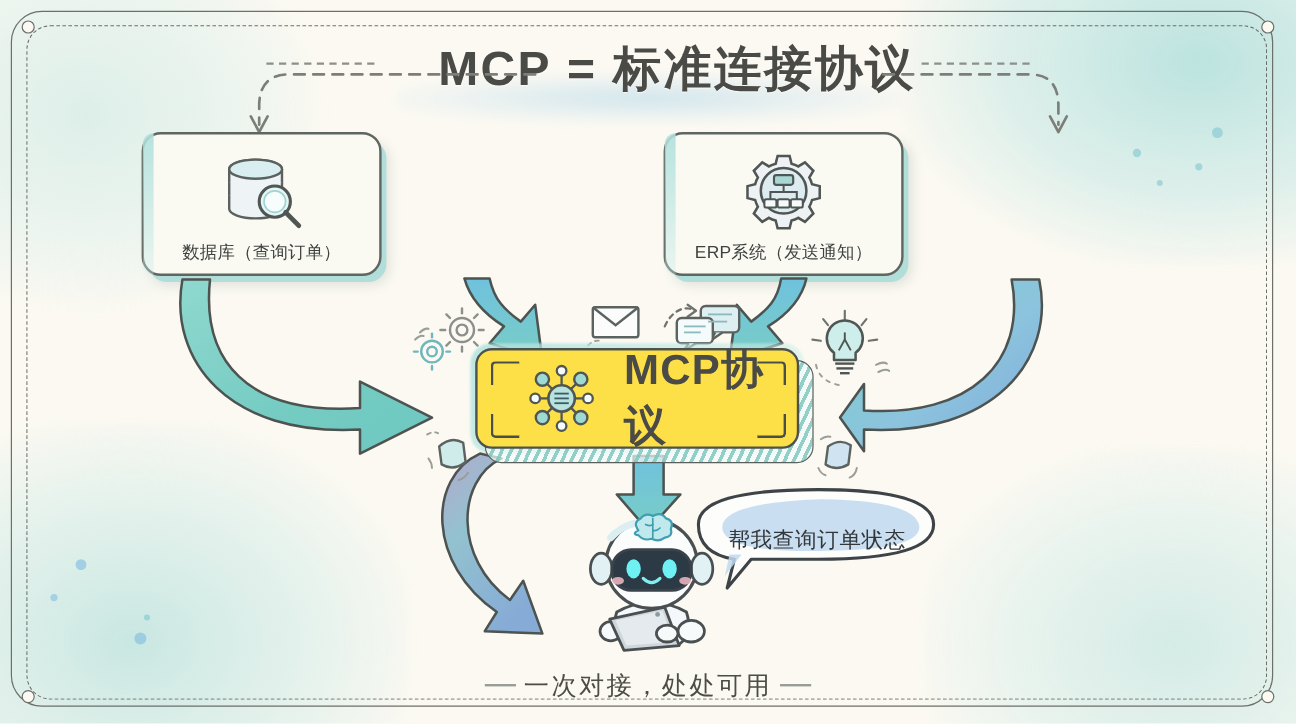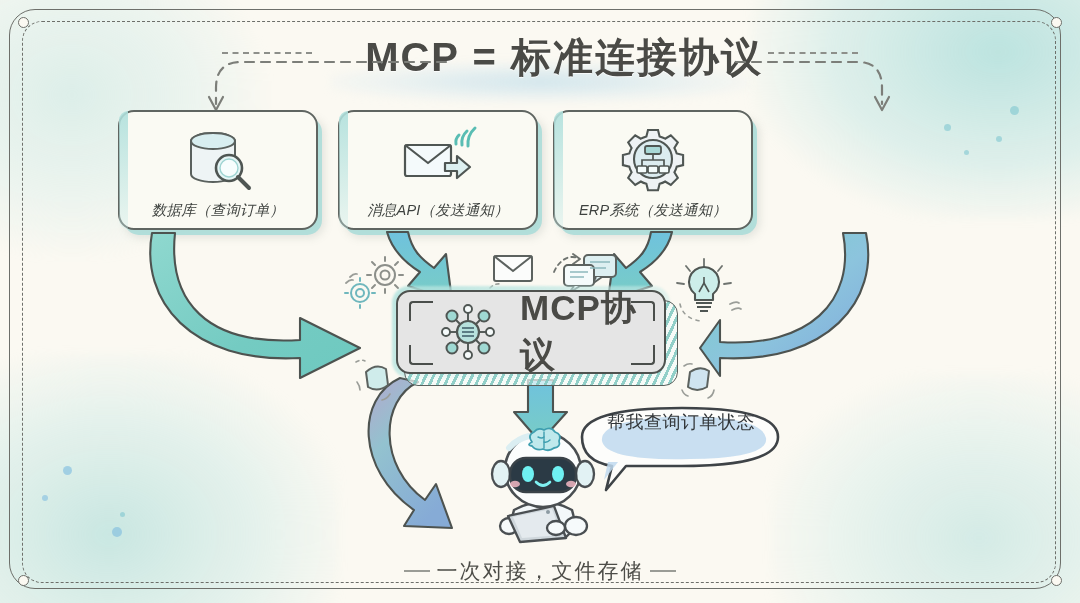--- a/index.html
+++ b/index.html
@@ -50,44 +50,44 @@
     background:#fafaf3;border:2.1px solid #5f6561;border-radius:16px;box-sizing:border-box;
     box-shadow:5px 6px 0 -1px rgba(168,220,216,.85), 7px 8px 9px rgba(120,140,135,.18);
     display:flex;flex-direction:column;align-items:center;justify-content:flex-end;padding-bottom:8px;}
   .card::before{content:"";position:absolute;left:-1px;top:-1px;bottom:-1px;width:9px;
     border-radius:16px 0 0 16px;background:linear-gradient(180deg,rgba(176,224,220,.9),rgba(205,236,233,.35));}
   #card-0{left:118px;}
   #card-1{left:338px;}
   #card-2{left:553px;}
   #card-3{left:766px;}
   .card-icon{position:absolute;top:14px;left:0;width:100%;height:66px;display:flex;align-items:center;justify-content:center;}
-  .card-label{font-size:14.5px;color:#3e423f;white-space:nowrap;letter-spacing:.2px;font-style:italic;}
+  .card-label{font-size:14.5px;color:#3e423f;white-space:nowrap;letter-spacing:.2px;}
 
   
   .conn{position:absolute;pointer-events:none;}
 
   
   #mcp-box{position:absolute;left:396px;top:290px;width:270px;height:84px;
-    background:#e5e5e5;border:2.6px solid #4e524f;border-radius:14px;box-sizing:border-box;
+    background:#fde047;border:2.6px solid #4e524f;border-radius:14px;box-sizing:border-box;
     display:flex;align-items:center;justify-content:center;gap:22px;z-index:6;padding-left:40px;}
   #mcp-shadow{position:absolute;left:404px;top:300px;width:272px;height:84px;border-radius:14px;z-index:5;
     background:repeating-linear-gradient(115deg,rgba(140,205,198,.95) 0 3px,rgba(245,252,250,.7) 3px 7px);
     border:1.8px solid #5a605c;}
   #mcp-glow{position:absolute;left:392px;top:286px;width:278px;height:92px;border-radius:17px;z-index:4;
     background:linear-gradient(135deg,rgba(176,226,221,.85),rgba(222,243,240,.45));filter:blur(1px);}
   .brk{position:absolute;width:22px;height:18px;border:2.6px solid #4a4e4b;z-index:7;}
   #brk-tl{left:409px;top:301px;border-right:none;border-bottom:none;border-radius:4px 0 0 0;}
   #brk-tr{left:631px;top:301px;border-left:none;border-bottom:none;border-radius:0 4px 0 0;}
   #brk-bl{left:409px;top:345px;border-right:none;border-top:none;border-radius:0 0 0 4px;}
   #brk-br{left:631px;top:345px;border-left:none;border-top:none;border-radius:0 0 4px 0;}
   #mcp-label{font-size:35px;font-weight:700;color:#4a4a46;letter-spacing:1px;}
 
   
   #bubble{position:absolute;left:582px;top:410px;width:198px;height:52px;z-index:8;
-    display:flex;align-items:flex-start;justify-content:center;}
+    display:flex;align-items:flex-end;justify-content:center;}
   #bubble-text{position:relative;z-index:2;font-size:18px;color:#33373a;letter-spacing:.5px;white-space:nowrap;}
 
   
   #footer{position:absolute;left:0;bottom:18px;width:1080px;text-align:center;
     font-size:21px;color:#4d4d48;letter-spacing:2px;}
   .foot-dash{position:absolute;bottom:31px;height:0;border-top:2px solid #9a9c96;width:26px;}
   #foot-dash-l{left:404px;}
   #foot-dash-r{right:404px;}
 
   svg{display:block;overflow:visible;}
@@ -143,35 +143,20 @@
         </g>
         <ellipse cx="30" cy="13" rx="22" ry="8" fill="#d8eef0" stroke="#5a615e" stroke-width="2"></ellipse>
         <circle cx="46" cy="40" r="13" fill="#e6f6f6" stroke="#4f5653" stroke-width="2.6"></circle>
         <circle cx="46" cy="40" r="9" fill="#f7fdfd" stroke="#9fd4d2" stroke-width="1.4"></circle>
         <line x1="55" y1="49" x2="66" y2="60" stroke="#4f5653" stroke-width="4" stroke-linecap="round"></line>
       </svg>
     </div>
     <div class="card-label">数据库（查询订单）</div>
   </div>
 
-  <div class="card" id="card-1">
-    <div class="card-icon">
-      <svg width="78" height="60" viewBox="0 0 78 60">
-        <rect x="6" y="16" width="46" height="31" rx="2" fill="#f4fafb" stroke="#4f5653" stroke-width="2.2"></rect>
-        <path d="M6 16 L29 34 L52 16" fill="none" stroke="#4f5653" stroke-width="2.2" stroke-linejoin="round"></path>
-        <path d="M46 34 h12 v-7 l13 11 l-13 11 v-7 h-12 z" fill="#ddf0f0" stroke="#4f5653" stroke-width="2.2" stroke-linejoin="round"></path>
-        <g fill="none" stroke="#59bdb3" stroke-width="3" stroke-linecap="round">
-          <path d="M57 15 a10 10 0 0 1 3 -9"></path>
-          <path d="M63 16 a16 16 0 0 1 5 -14"></path>
-          <path d="M69 17 a22 22 0 0 1 7 -18"></path>
-        </g>
-      </svg>
-    </div>
-    <div class="card-label">消息API（发送通知）</div>
-  </div>
 
   <div class="card" id="card-2">
     <div class="card-icon">
       <svg width="64" height="62" viewBox="0 0 64 62">
         <g transform="translate(32,31)">
           <g fill="#eef2f4" stroke="#4f5653" stroke-width="2.1">
             <path d="M-5 -29 h10 l1.6 6.4 a23 23 0 0 1 5.6 2.3 l5.6 -3.4 l7 7 l-3.4 5.6 a23 23 0 0 1 2.3 5.6 l6.4 1.6 v10 l-6.4 1.6 a23 23 0 0 1 -2.3 5.6 l3.4 5.6 l-7 7 l-5.6 -3.4 a23 23 0 0 1 -5.6 2.3 l-1.6 6.4 h-10 l-1.6 -6.4 a23 23 0 0 1 -5.6 -2.3 l-5.6 3.4 l-7 -7 l3.4 -5.6 a23 23 0 0 1 -2.3 -5.6 l-6.4 -1.6 v-10 l6.4 -1.6 a23 23 0 0 1 2.3 -5.6 l-3.4 -5.6 l7 -7 l5.6 3.4 a23 23 0 0 1 5.6 -2.3 z"></path>
           </g>
           <circle cx="0" cy="0" r="19" fill="#dcecf0" stroke="#4f5653" stroke-width="2.1"></circle>
           <rect x="-8" y="-13" width="16" height="8" rx="2" fill="#a8d8d6" stroke="#4f5653" stroke-width="1.8"></rect>
@@ -430,15 +415,15 @@
     <path d="M110 4 q96 0 96 29 q0 29 -96 29 h-56 l-20 24 l6 -24 q-30 -5 -30 -29 q0 -29 100 -29 z" fill="#fdfdfb" stroke="#3e4347" stroke-width="2.6" stroke-linejoin="round"></path>
     <path d="M112 12 q78 1 82 22 q3 20 -76 21 q-84 2 -88 -18 q-3 -22 82 -25 z" fill="#bfd9ee" opacity=".85"></path>
     <path d="M46 58 l-14 18 l4 -18 z" fill="#bfd9ee" opacity=".85"></path>
   </svg>
   <div id="bubble">
     <span id="bubble-text">帮我查询订单状态</span>
   </div>
 
   <div class="foot-dash" id="foot-dash-l"></div>
   <div class="foot-dash" id="foot-dash-r"></div>
-  <div id="footer">一次对接，文件存储</div>
+  <div id="footer">一次对接，处处可用</div>
 
 </div>
 
 </body></html>

